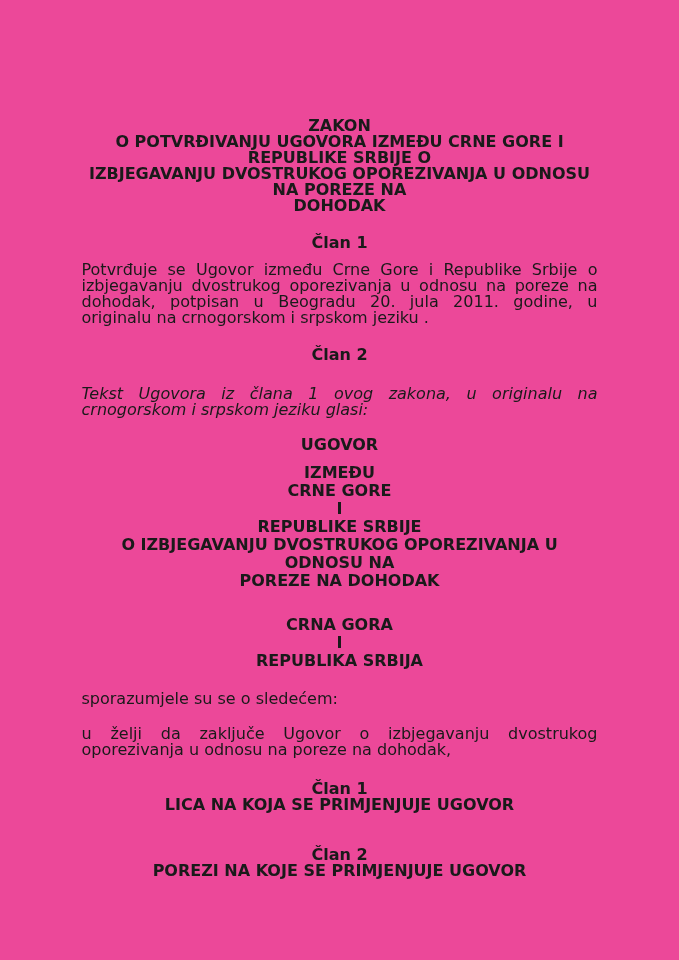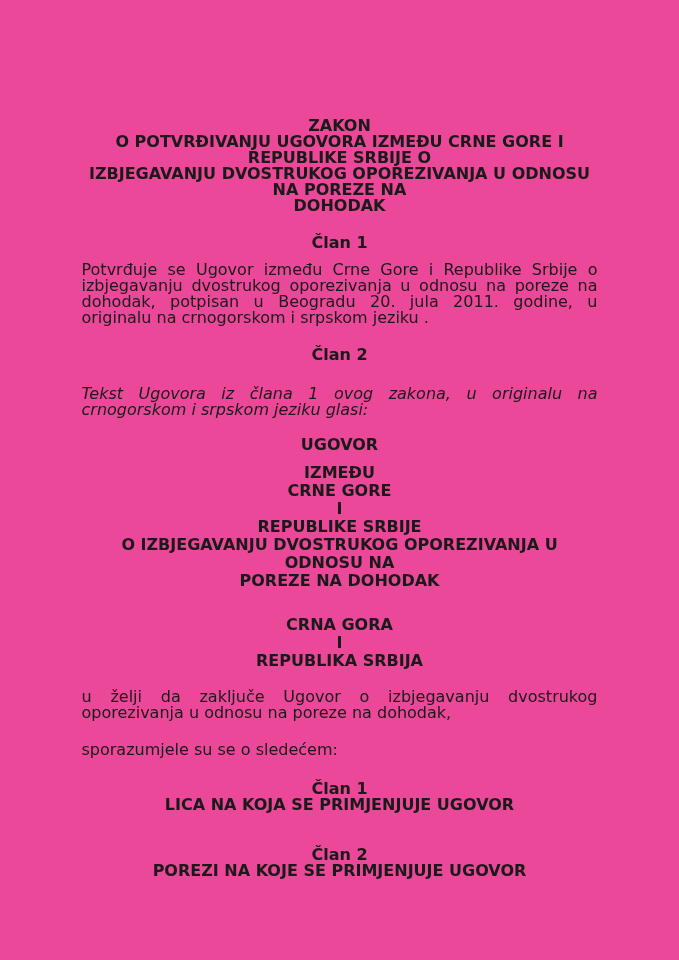--- a/index.html
+++ b/index.html
@@ -57,23 +57,23 @@
 CRNE GORE
 I
 REPUBLIKE SRBIJE
 O IZBJEGAVANJU DVOSTRUKOG OPOREZIVANJA U ODNOSU NA
 POREZE NA DOHODAK</div>
 
     <div class="block c pre tight" style="margin-top:26px;">CRNA GORA
 I
 REPUBLIKA SRBIJA</div>
 
+    <div class="block" style="margin-top:21px;">sporazumjele su se o sledećem:</div>
+
     <div class="block j" style="margin-top:19px;">u želji da zaključe Ugovor o izbjegavanju dvostrukog oporezivanja u odnosu na poreze na dohodak,</div>
-
-    <div class="block" style="margin-top:21px;">sporazumjele su se o sledećem:</div>
 
     <div class="block c pre" style="margin-top:23px;">Član 1
 LICA NA KOJA SE PRIMJENJUJE UGOVOR</div>
 
 
     <div class="block c pre" style="margin-top:34px;">Član 2
 POREZI NA KOJE SE PRIMJENJUJE UGOVOR</div>
 
   </div>
 </div>

